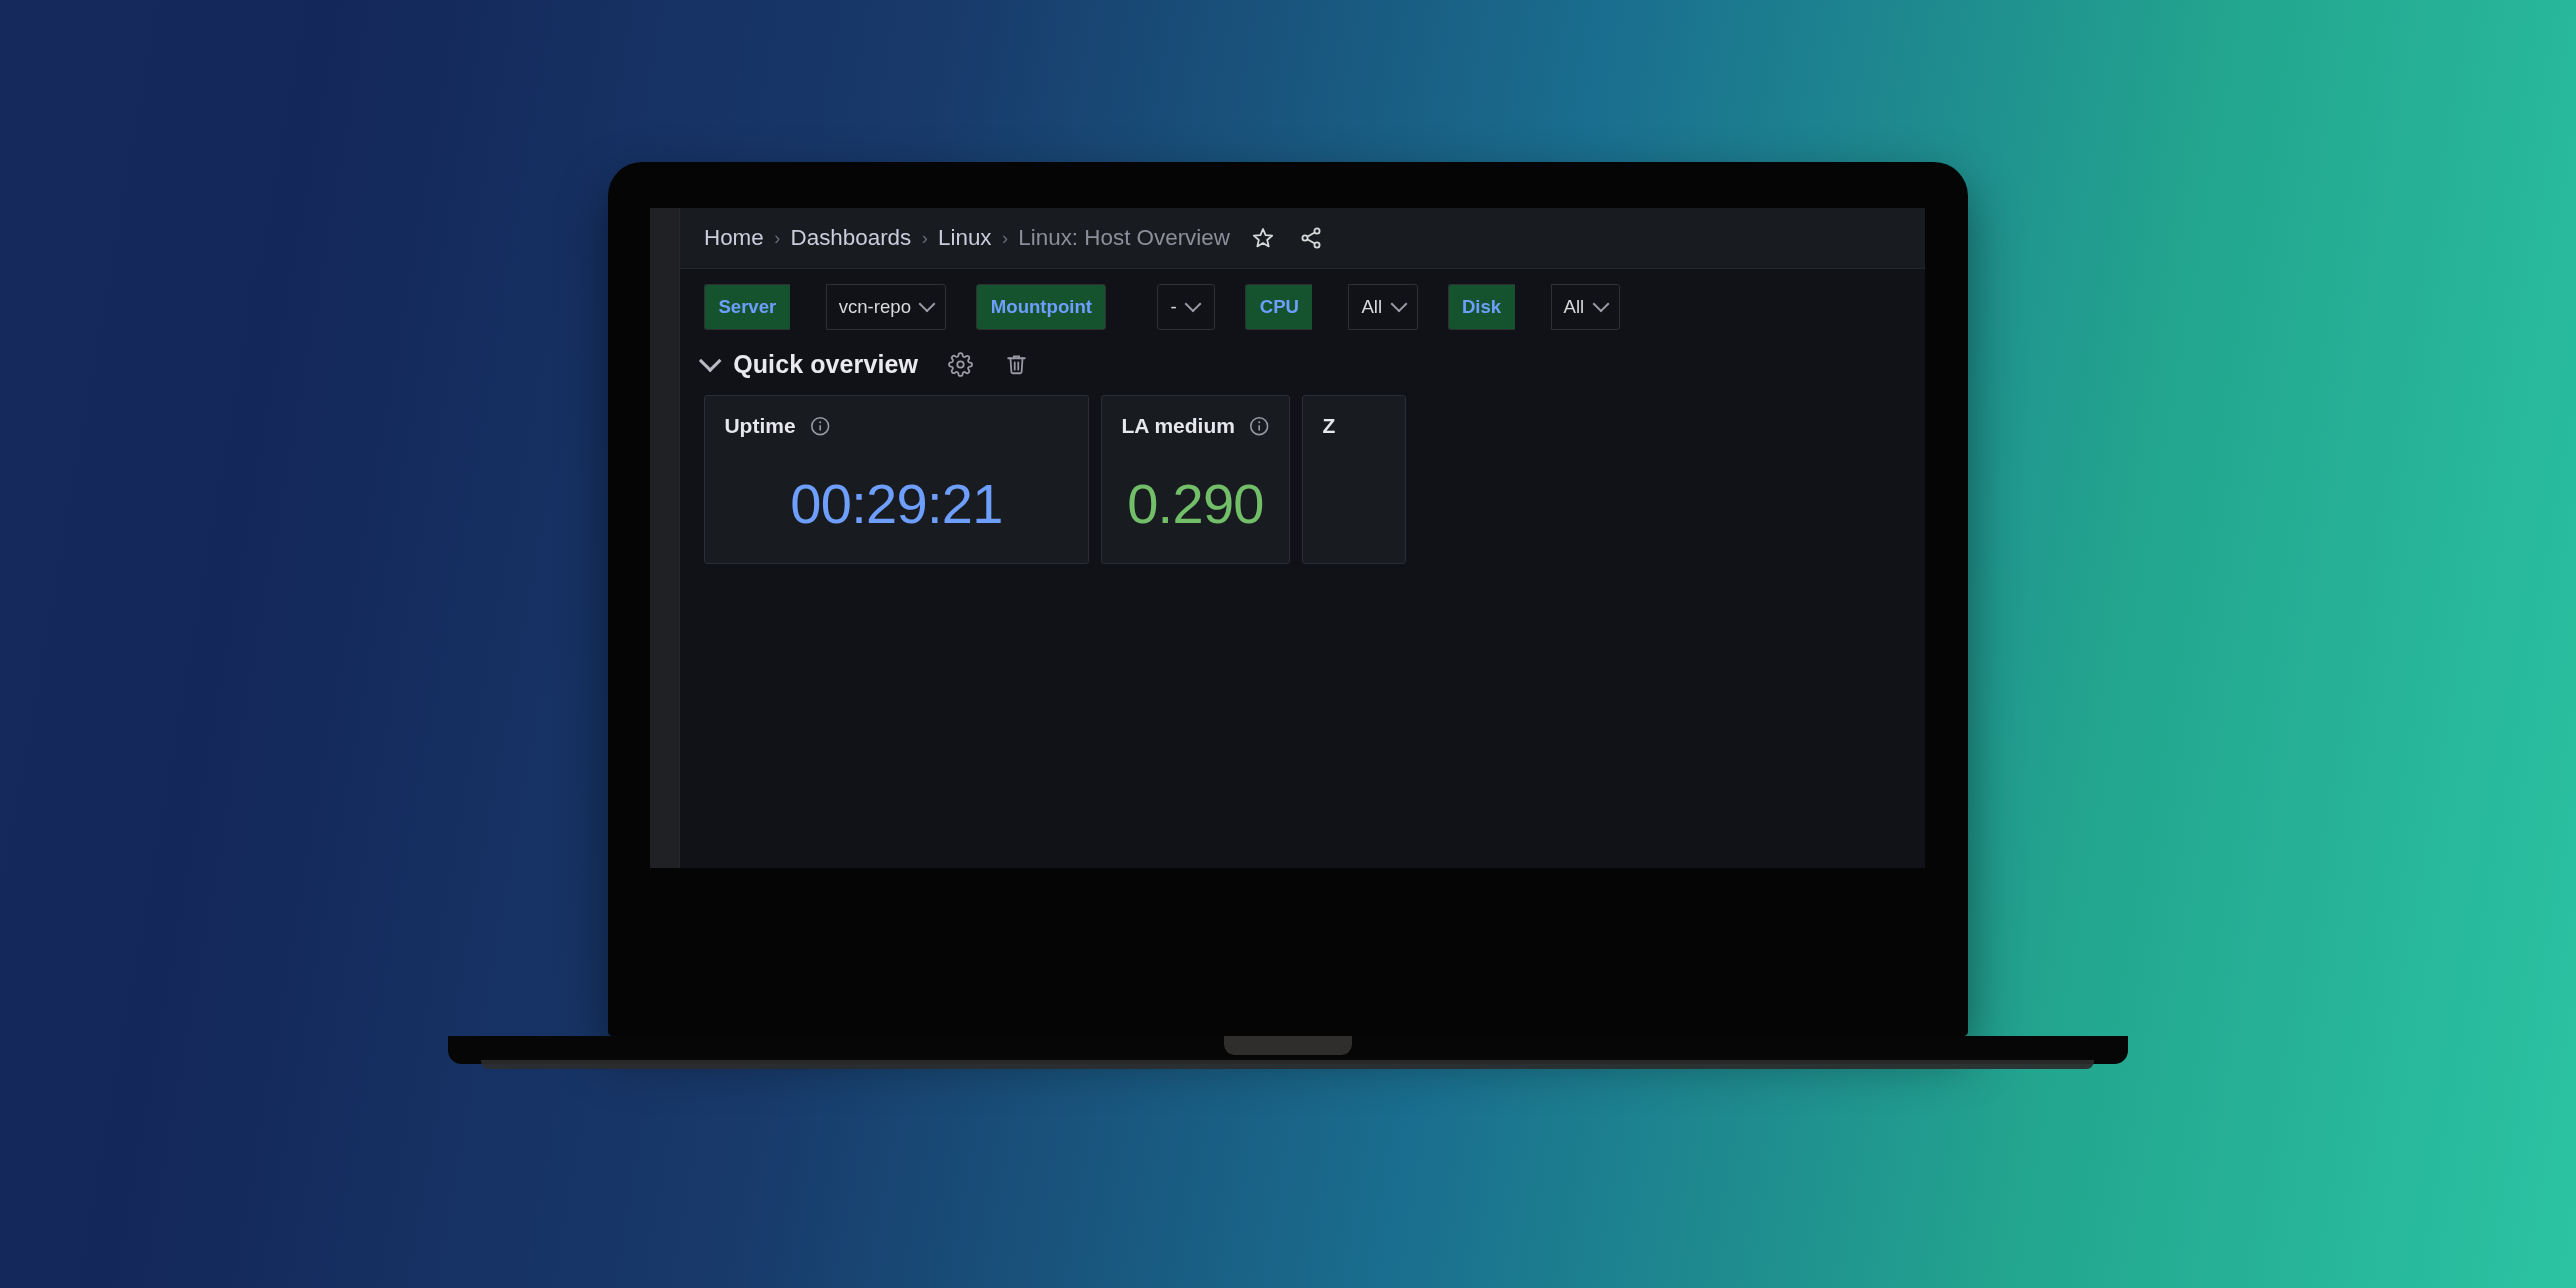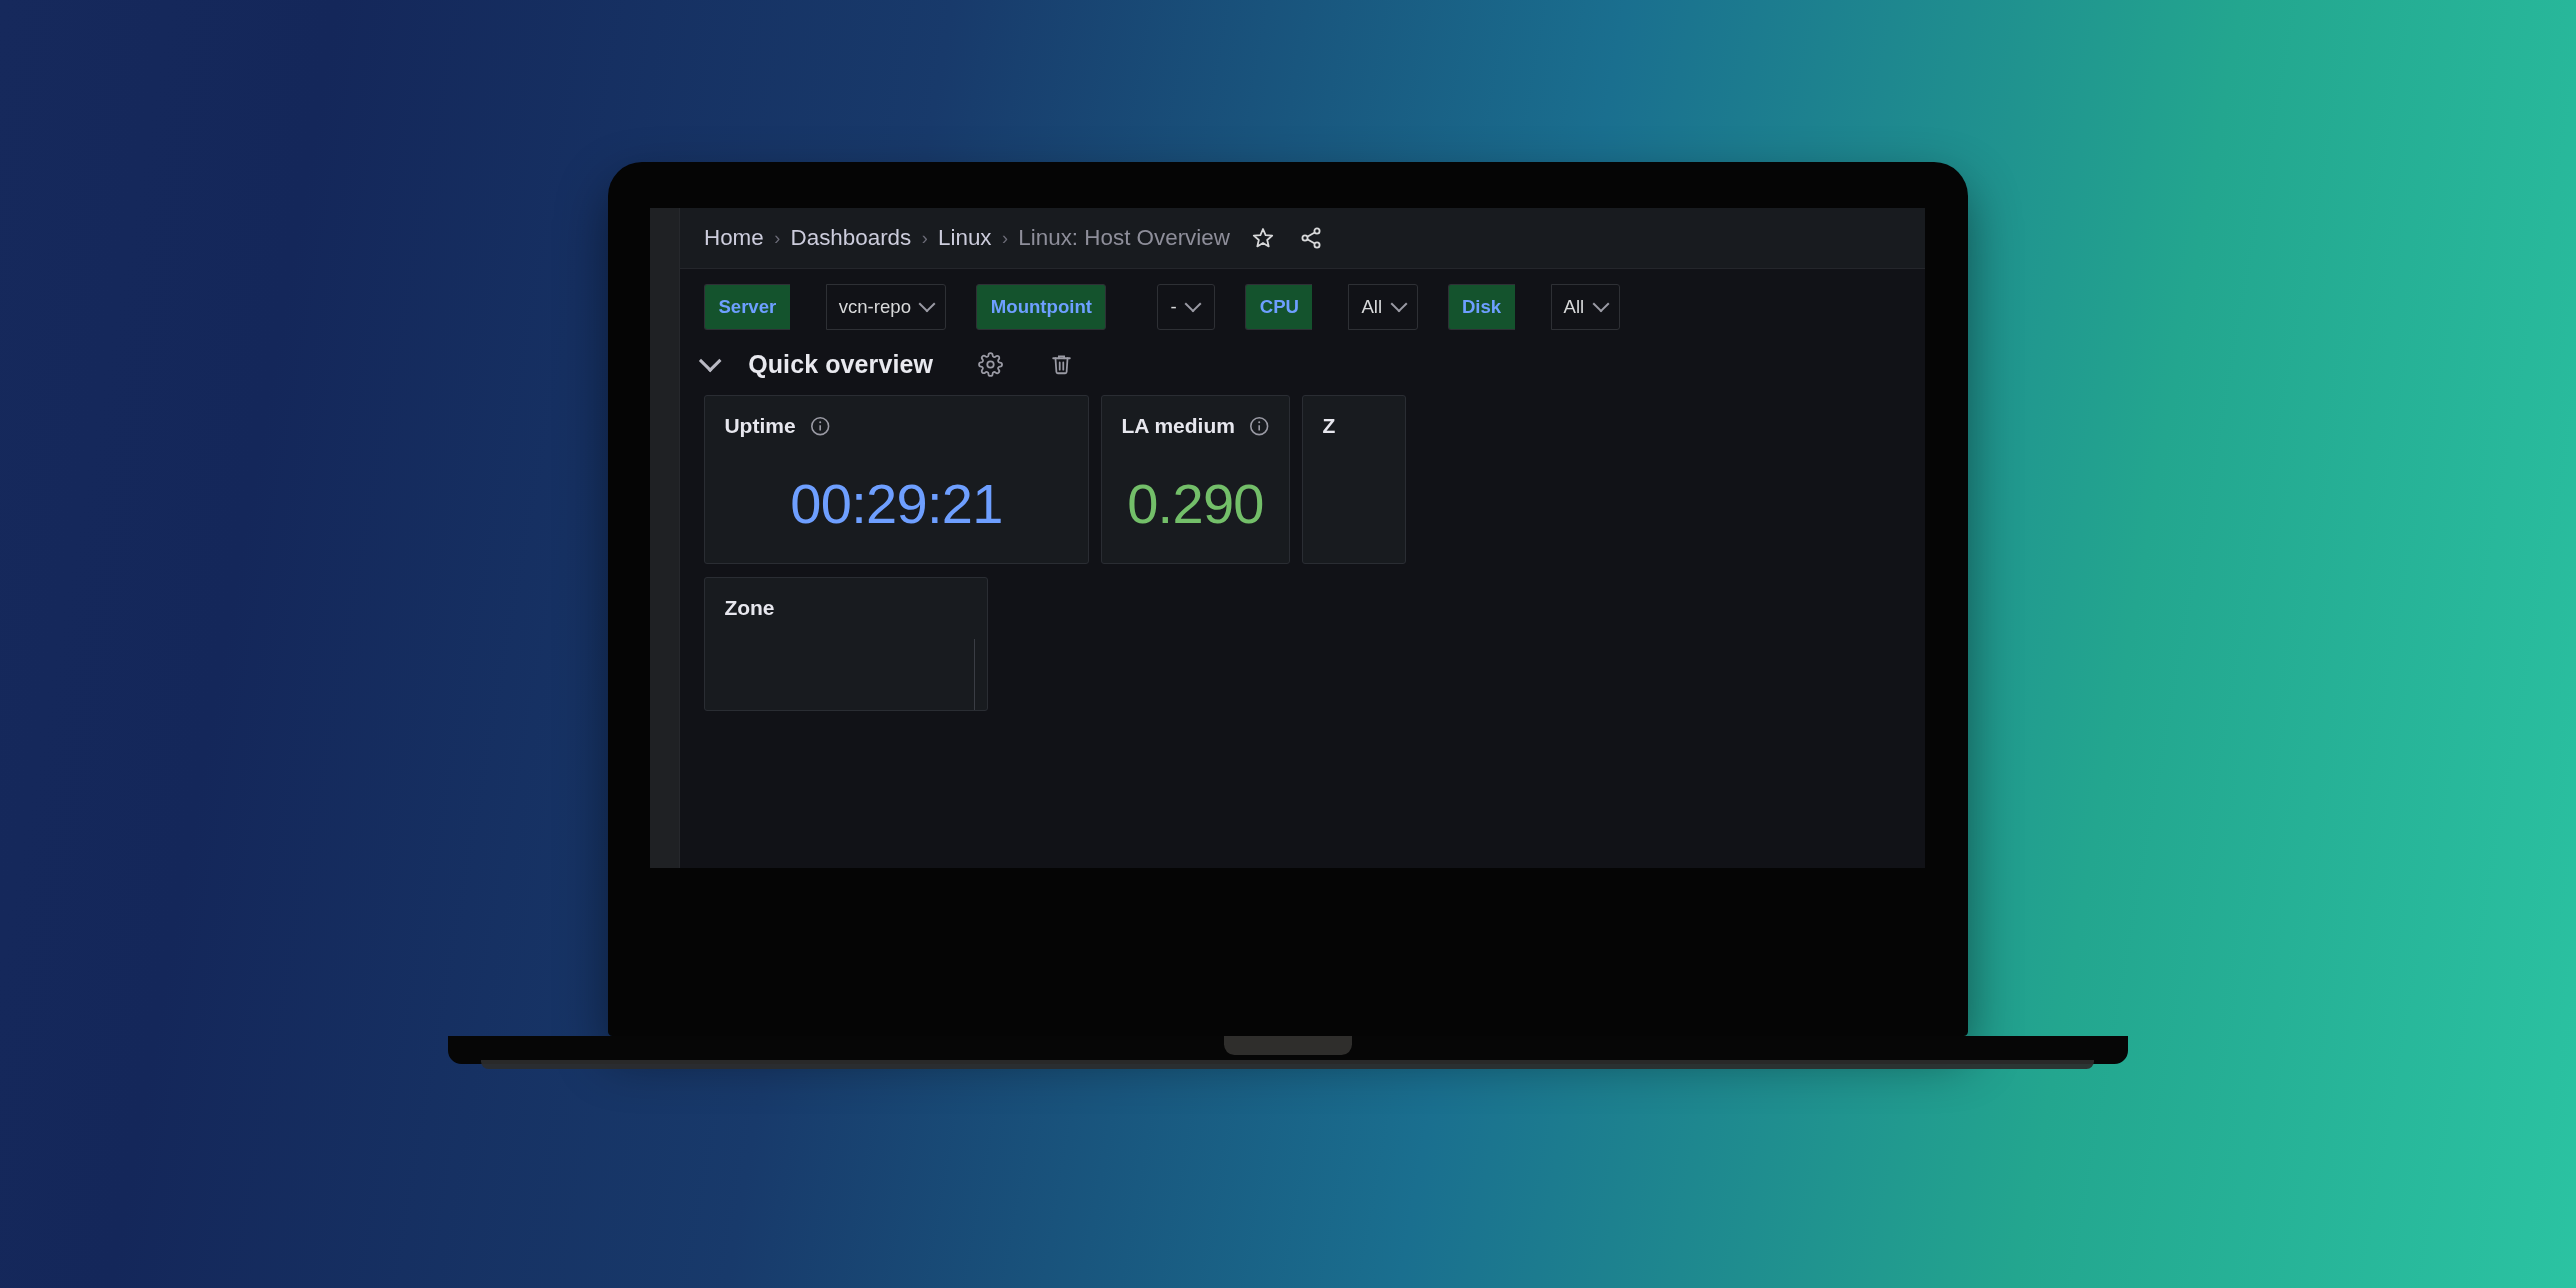--- a/index.html
+++ b/index.html
@@ -180,21 +180,21 @@
     border-right: 2.2px solid #9a9aa4;
     border-bottom: 2.2px solid #9a9aa4;
     transform: rotate(45deg) translate(-2.2px,-2.2px);
   }
 
   
   .row-header {
     display: flex;
     align-items: center;
     padding: 7.5px 0 6px 22.4px;
-    gap: 16px;
+    gap: 1px;
   }
   .row-chev {
     width: 16.4px; height: 16.4px;
     border-right: 3px solid #b9b9c3;
     border-bottom: 3px solid #b9b9c3;
     transform: rotate(45deg);
     margin-right: 13.4px;
     margin-top: -6px;
   }
   .row-title {
@@ -394,28 +394,20 @@
             </div>
 
             <div class="panel" id="panel-cut">
               <div class="panel-title-bar">
                 <span class="panel-title">Z</span>
               </div>
             </div>
 
           </div>
 
-          <div class="panel-row">
-            <div class="panel" id="panel-zone">
-              <div class="panel-title-bar">
-                <span class="panel-title">Zone</span>
-              </div>
-              <div class="zone-divider"></div>
-            </div>
-          </div>
 
         </div>
 
       </div>
     </div>
   </div>
 </div>
 
 
 </body></html>

